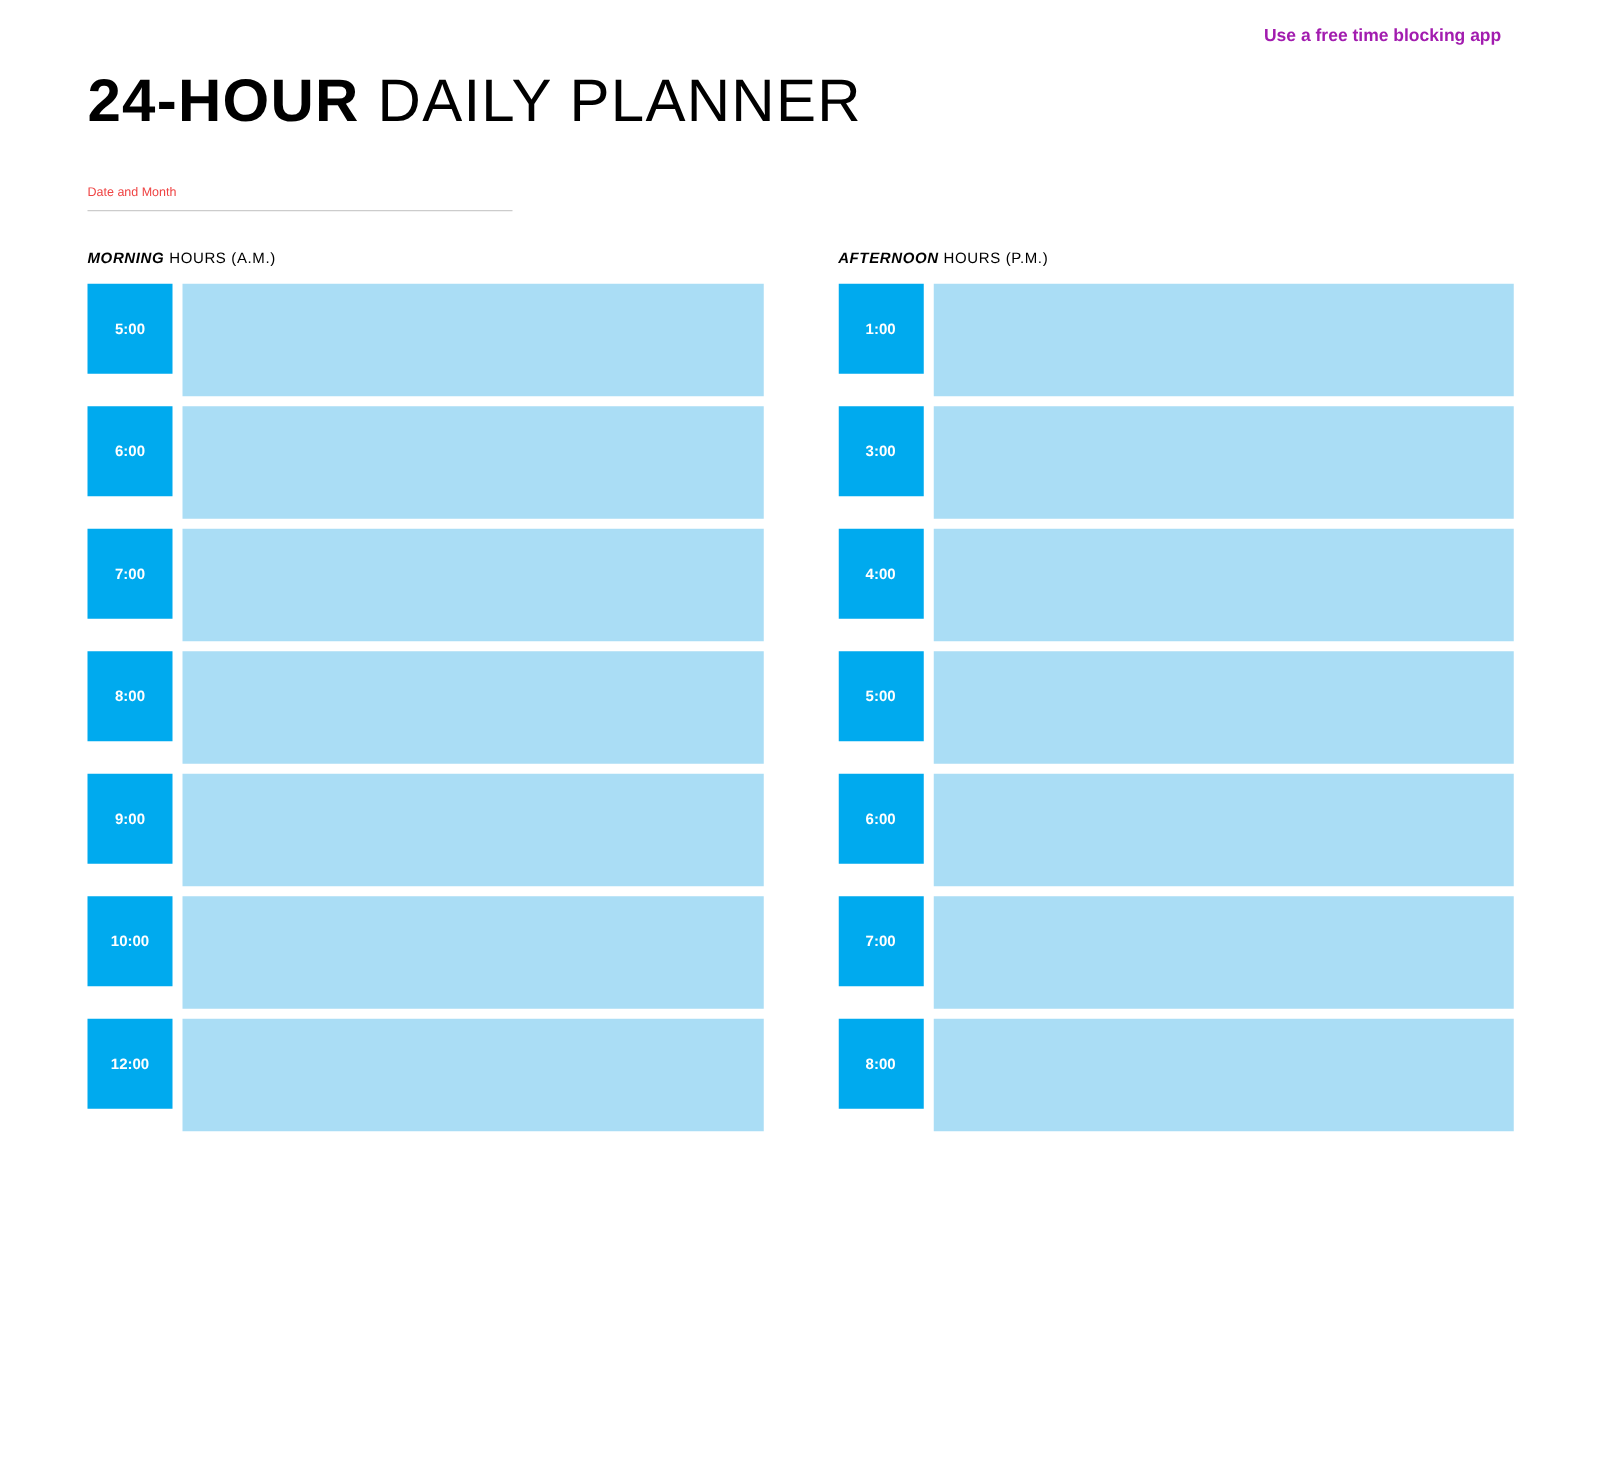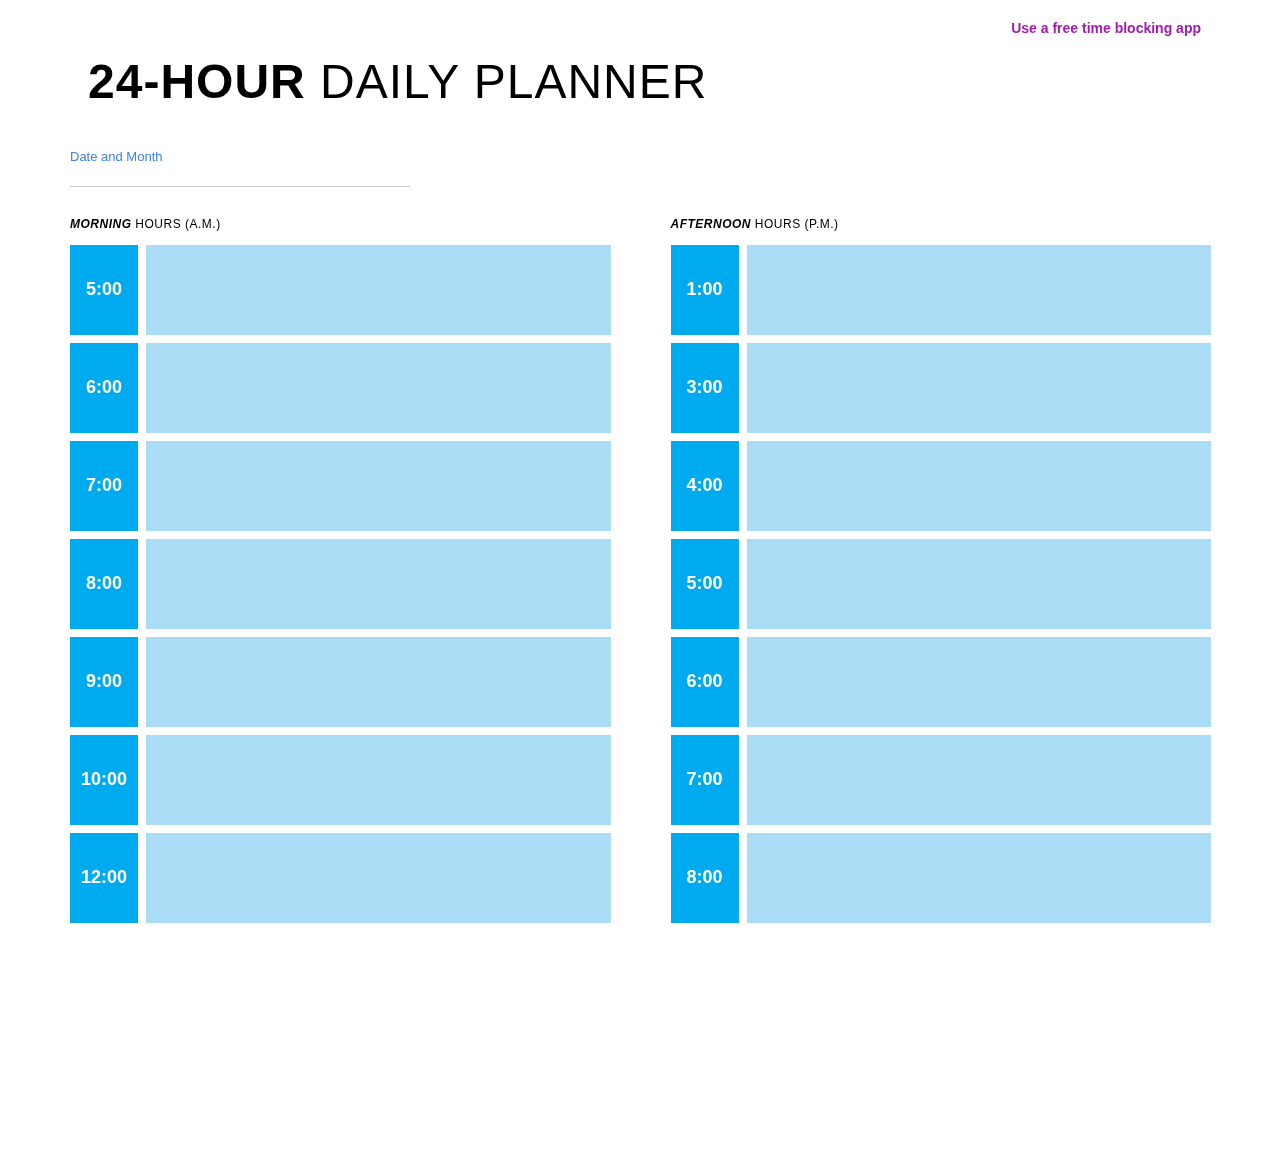--- a/index.html
+++ b/index.html
@@ -21,40 +21,40 @@
     }
     .top-link {
       color: #a21caf;
       font-weight: bold;
       font-size: 14px;
       text-decoration: none;
       cursor: pointer;
       text-align: right;
     }
     .header {
-      padding: 10px 70px 20px 88px;
+      padding: 10px 70px 20px 70px;
     }
     .main-title {
       font-size: 48px;
       font-weight: 400;
       letter-spacing: 1px;
       line-height: 1.1;
     }
     .main-title strong {
       font-weight: 900;
     }
     .date-section {
       padding: 20px 70px 30px 70px;
       max-width: 500px;
     }
     .date-label {
-      font-size: 13px;
-      color: #3b82f6;
+      font-size: 10px;
+      color: #ef4444;
       display: block;
-      margin-bottom: 22px;
+      margin-bottom: 8px;
     }
     .date-line {
       border: none;
       border-bottom: 1px solid #ccc;
       width: 340px;
       margin-top: 4px;
     }
     .planner-body {
       display: flex;
       padding: 0 70px;
@@ -75,26 +75,26 @@
     .time-slot {
       display: flex;
       align-items: stretch;
       margin-bottom: 8px;
       gap: 8px;
     }
     .time-label {
       background-color: #00aaee;
       color: #fff;
       font-weight: bold;
-      font-size: 18px;
+      font-size: 12px;
       display: flex;
       align-items: center;
       justify-content: center;
       min-width: 68px;
-      height: 90px;
+      height: 72px;
       flex-shrink: 0;
     }
     .time-block {
       background-color: #aaddf5;
       flex: 1;
       height: 90px;
     }
   </style>
 </head>
 <body>

